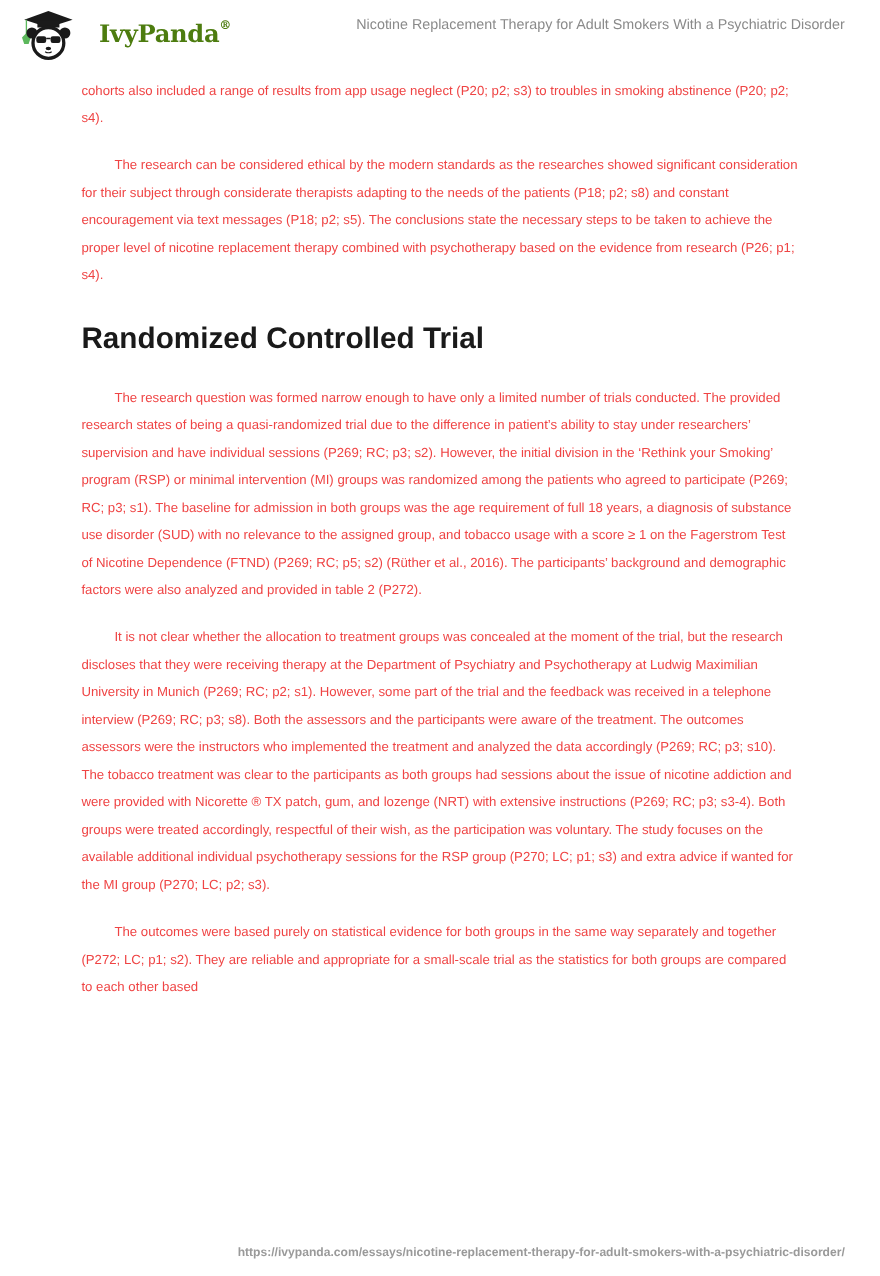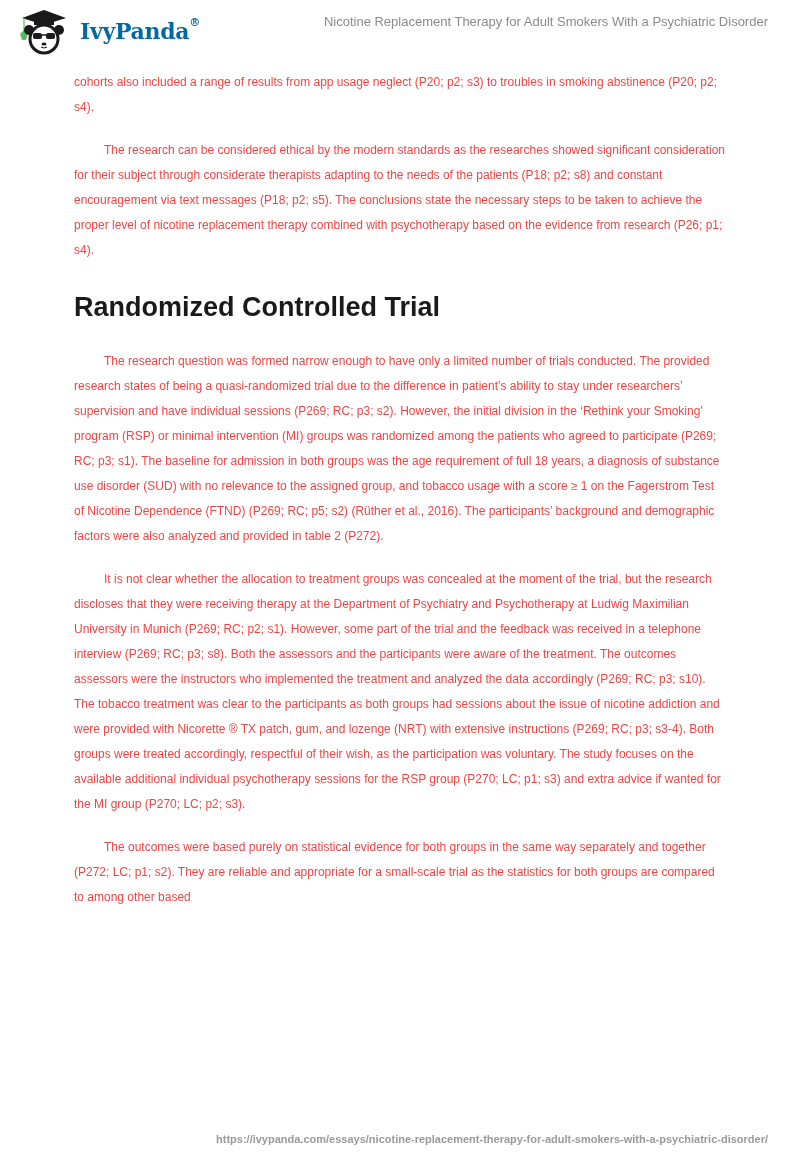--- a/index.html
+++ b/index.html
@@ -1,20 +1,20 @@
 <!DOCTYPE html>
 <html><head>
 <meta charset="utf-8">
 <style>
   html, body { margin: 0; padding: 0; background: #ffffff; }
   body { width: 800px; height: 1160px; position: relative; overflow: hidden; font-family: "Liberation Sans", sans-serif; color: #222; }
   .header { position: absolute; top: 0; left: 0; width: 800px; height: 60px; }
   .logo { position: absolute; left: 14px; top: 6px; display: flex; align-items: center; }
   .logo-icon { width: 60px; height: 50px; }
-  .logo-text { font-family: "DejaVu Serif", serif; font-weight: bold; font-size: 22px; color: #0369a1; margin-left: 6px; letter-spacing: -0.3px; }
+  .logo-text { font-family: "DejaVu Serif", serif; font-weight: bold; font-size: 22px; color: #4d7c0f; margin-left: 16px; letter-spacing: -0.3px; }
   .logo-text sup { font-size: 11px; vertical-align: top; position: relative; top: -2px; }
   .doc-title { position: absolute; right: 32px; top: 14px; font-size: 13px; color: #8a8a8a; }
   .content { position: absolute; left: 74px; top: 70px; width: 652px; }
   p { margin: 0 0 18px 0; font-size: 12px; line-height: 25px; color: #ef4444; }
   p.indent { text-indent: 30px; margin-top: 16px; }
   h2 { margin: 29px 0 26px 0; font-size: 27px; font-weight: bold; color: #1a1a1a; }
   .footer-url { position: absolute; right: 32px; top: 1133px; font-size: 11px; color: #9a9a9a; font-weight: bold; }
 </style>
 </head>
 <body>
@@ -43,16 +43,16 @@
   </div>
   <div class="doc-title">Nicotine Replacement Therapy for Adult Smokers With a Psychiatric Disorder</div>
 </div>
 
 <div class="content">
   <p>cohorts also included a range of results from app usage neglect (P20; p2; s3) to troubles in smoking abstinence (P20; p2; s4).</p>
   <p class="indent">The research can be considered ethical by the modern standards as the researches showed significant consideration for their subject through considerate therapists adapting to the needs of the patients (P18; p2; s8) and constant encouragement via text messages (P18; p2; s5). The conclusions state the necessary steps to be taken to achieve the proper level of nicotine replacement therapy combined with psychotherapy based on the evidence from research (P26; p1; s4).</p>
   <h2>Randomized Controlled Trial</h2>
   <p class="indent">The research question was formed narrow enough to have only a limited number of trials conducted. The provided research states of being a quasi-randomized trial due to the difference in patient’s ability to stay under researchers’ supervision and have individual sessions (P269; RC; p3; s2). However, the initial division in the ‘Rethink your Smoking’ program (RSP) or minimal intervention (MI) groups was randomized among the patients who agreed to participate (P269; RC; p3; s1). The baseline for admission in both groups was the age requirement of full 18 years, a diagnosis of substance use disorder (SUD) with no relevance to the assigned group, and tobacco usage with a score ≥ 1 on the Fagerstrom Test of Nicotine Dependence (FTND) (P269; RC; p5; s2) (Rüther et al., 2016). The participants’ background and demographic factors were also analyzed and provided in table 2 (P272).</p>
   <p class="indent">It is not clear whether the allocation to treatment groups was concealed at the moment of the trial, but the research discloses that they were receiving therapy at the Department of Psychiatry and Psychotherapy at Ludwig Maximilian University in Munich (P269; RC; p2; s1). However, some part of the trial and the feedback was received in a telephone interview (P269; RC; p3; s8). Both the assessors and the participants were aware of the treatment. The outcomes assessors were the instructors who implemented the treatment and analyzed the data accordingly (P269; RC; p3; s10). The tobacco treatment was clear to the participants as both groups had sessions about the issue of nicotine addiction and were provided with Nicorette ® TX patch, gum, and lozenge (NRT) with extensive instructions (P269; RC; p3; s3-4). Both groups were treated accordingly, respectful of their wish, as the participation was voluntary. The study focuses on the available additional individual psychotherapy sessions for the RSP group (P270; LC; p1; s3) and extra advice if wanted for the MI group (P270; LC; p2; s3).</p>
-  <p class="indent">The outcomes were based purely on statistical evidence for both groups in the same way separately and together (P272; LC; p1; s2). They are reliable and appropriate for a small-scale trial as the statistics for both groups are compared to among other based</p>
+  <p class="indent">The outcomes were based purely on statistical evidence for both groups in the same way separately and together (P272; LC; p1; s2). They are reliable and appropriate for a small-scale trial as the statistics for both groups are compared to each other based</p>
 </div>
 
 <div class="footer-url">https://ivypanda.com/essays/nicotine-replacement-therapy-for-adult-smokers-with-a-psychiatric-disorder/</div>
 
 </body></html>

